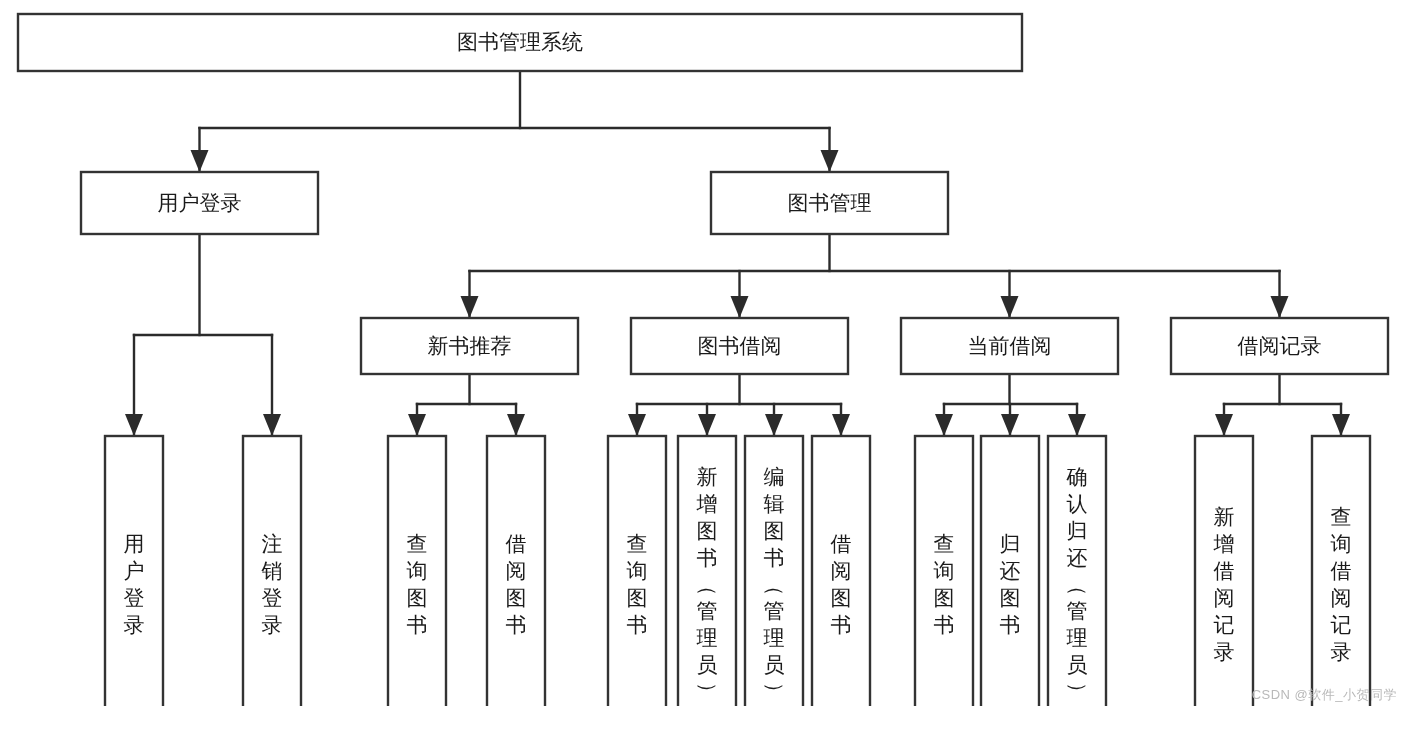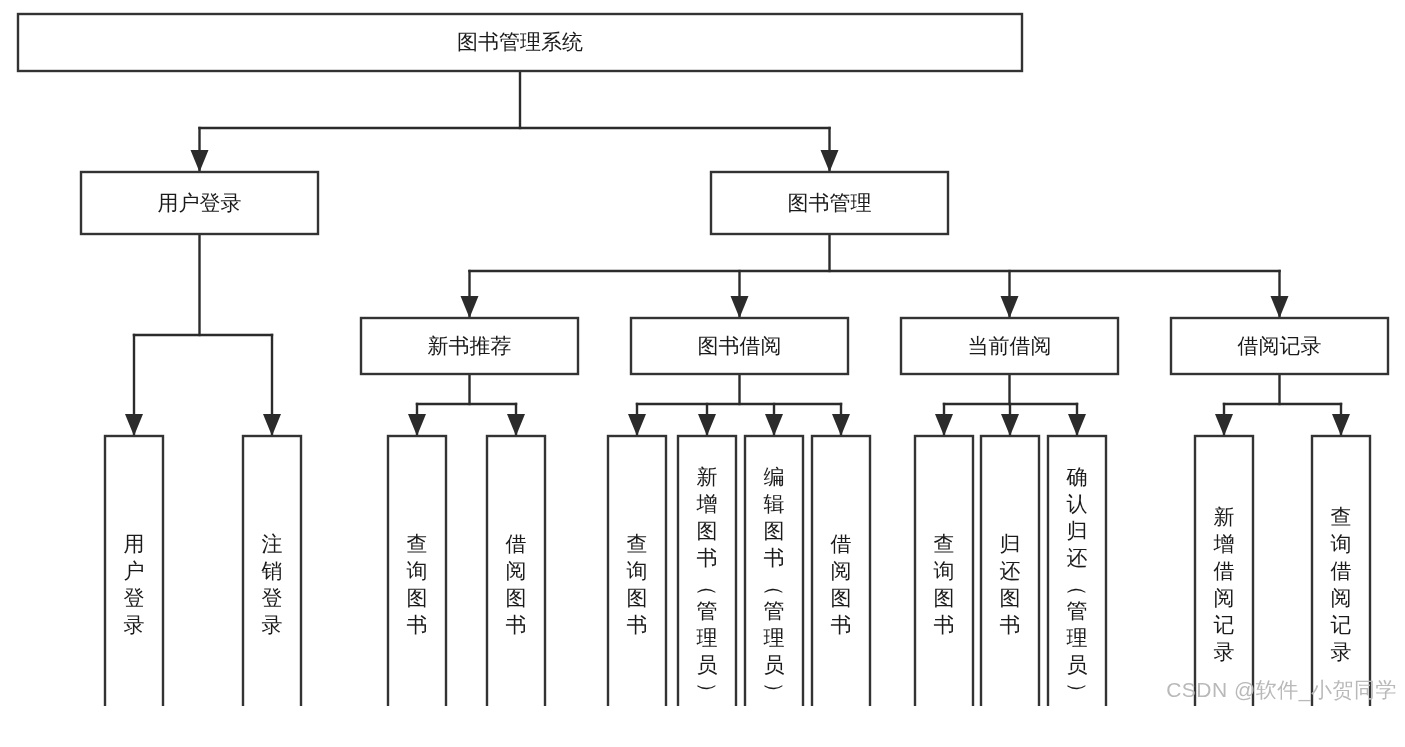--- a/index.html
+++ b/index.html
@@ -62,21 +62,21 @@
     white-space: nowrap;
   }
   .node-label-v span {
     display: block;
   }
   .watermark {
     position: absolute;
     right: 8px;
     bottom: 2px;
     font-family: "Liberation Sans", "DejaVu Sans", sans-serif;
-    font-size: 21px;
+    font-size: 13px;
     color: #b9b9b9;
     letter-spacing: 0.5px;
     user-select: none;
   }
 </style>
 </head>
 <body>
 
 <div id="stage">
   <svg class="diagram" id="diagram-svg" viewBox="0 0 1405 747" xmlns="http://www.w3.org/2000/svg">

